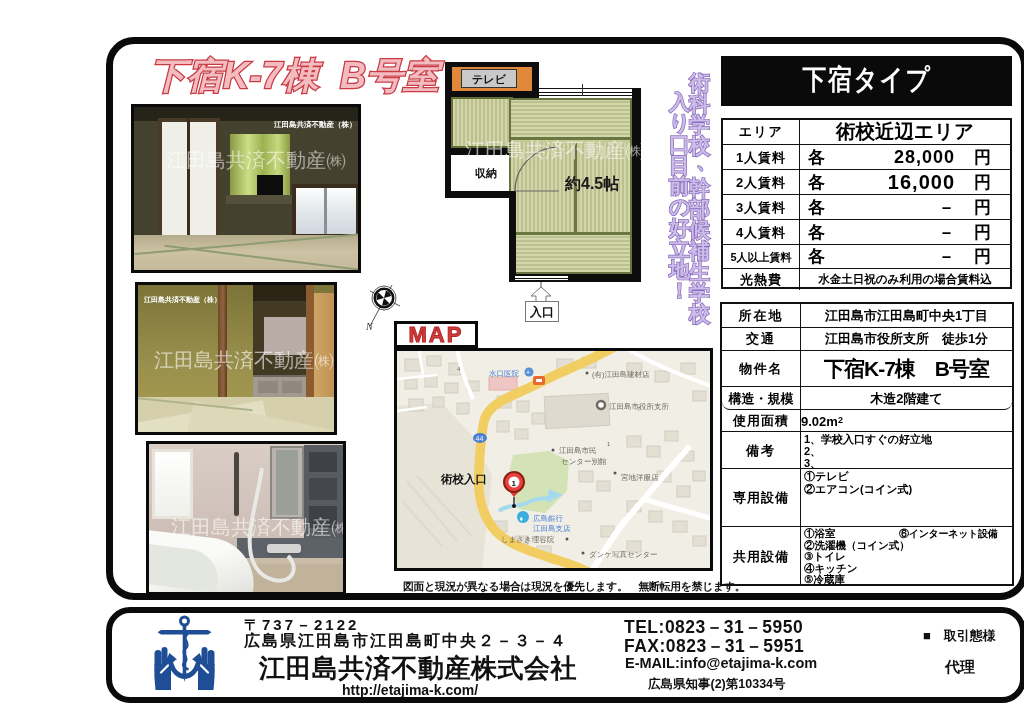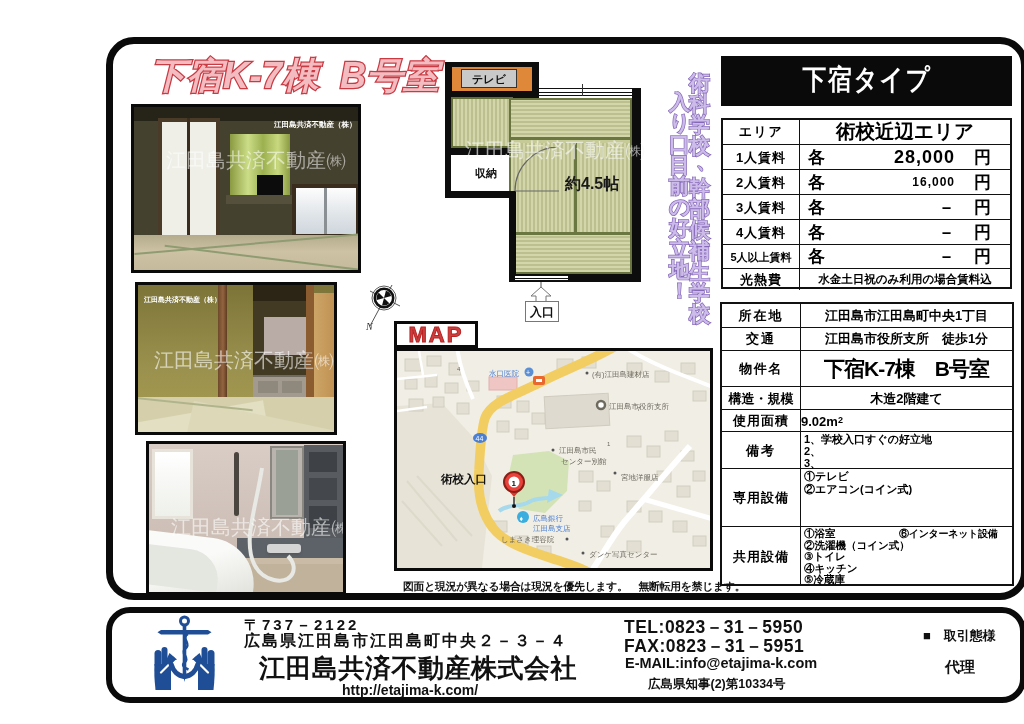--- a/index.html
+++ b/index.html
@@ -231,21 +231,21 @@
           <span style="margin-left:8px;">各</span>
           <span style="flex:1;text-align:right;font-size:18px;letter-spacing:1px;">28,000</span>
           <span style="width:55px;text-align:center;">円</span>
         </div>
  </div>
 
  <div style="display:flex;height:25px;border-bottom:1px solid #111;">
   <div style="width:77px;border-right:1px solid #111;font-size:13px;font-weight:bold;text-align:center;line-height:25px;letter-spacing:1px;">2人賃料</div>
   <div style="flex:1;display:flex;font-size:17px;font-weight:bold;line-height:25px;">
           <span style="margin-left:8px;">各</span>
-          <span style="flex:1;text-align:right;font-size:12px;letter-spacing:1px;">16,000</span>
+          <span style="flex:1;text-align:right;font-size:20px;letter-spacing:1px;">16,000</span>
           <span style="width:55px;text-align:center;">円</span>
         </div>
  </div>
 
  <div style="display:flex;height:25px;border-bottom:1px solid #111;">
   <div style="width:77px;border-right:1px solid #111;font-size:13px;font-weight:bold;text-align:center;line-height:25px;letter-spacing:1px;">3人賃料</div>
   <div style="flex:1;display:flex;font-size:17px;font-weight:bold;line-height:25px;">
           <span style="margin-left:8px;">各</span>
           <span style="flex:1;text-align:right;">－</span>
           <span style="width:55px;text-align:center;">円</span>
@@ -286,21 +286,21 @@
  <div style="display:flex;height:23px;border-bottom:1px solid #111;">
   <div style="width:79px;border-right:1px solid #111;font-size:13px;font-weight:bold;text-align:center;line-height:22px;letter-spacing:2px;">交通</div>
   <div style="flex:1;font-size:13px;font-weight:bold;text-align:center;line-height:22px;">江田島市役所支所　徒歩1分</div>
  </div>
 
  <div style="display:flex;height:36px;border-bottom:1px solid #111;">
   <div style="width:79px;border-right:1px solid #111;font-size:13px;font-weight:bold;text-align:center;line-height:36px;letter-spacing:1.5px;">物件名</div>
   <div style="flex:1;font-size:21px;font-weight:bold;text-align:center;line-height:36px;letter-spacing:-1px;">下宿K-7棟　B号室</div>
  </div>
 
- <div style="display:flex;height:23.5px;border-bottom:1px solid #111;">
+ <div style="display:flex;height:23.5px;border-bottom:1px solid #111;border-radius:8px;">
   <div style="width:79px;border-right:1px solid #111;font-size:13px;font-weight:bold;text-align:center;line-height:23px;">構造・規模</div>
   <div style="flex:1;font-size:13px;font-weight:bold;text-align:center;line-height:23px;">木造2階建て</div>
  </div>
 
  <div style="display:flex;height:22px;border-bottom:1px solid #111;">
   <div style="width:79px;border-right:1px solid #111;font-size:13px;font-weight:bold;text-align:center;line-height:21px;letter-spacing:1px;">使用面積</div>
   <div style="flex:1;font-size:13px;font-weight:bold;text-align:left;line-height:21px;">9.02m<span style="font-size:9px;vertical-align:3px;">2</span></div>
  </div>
 
  <div style="display:flex;height:37px;border-bottom:1px solid #111;">

